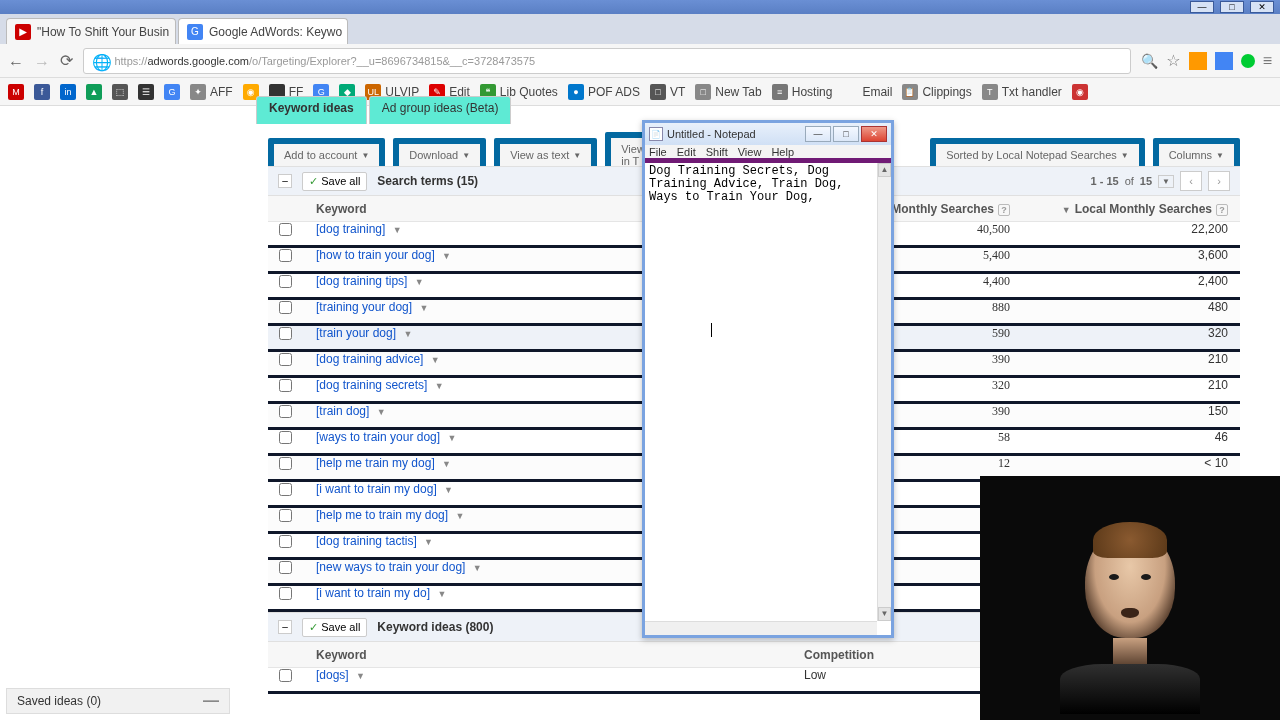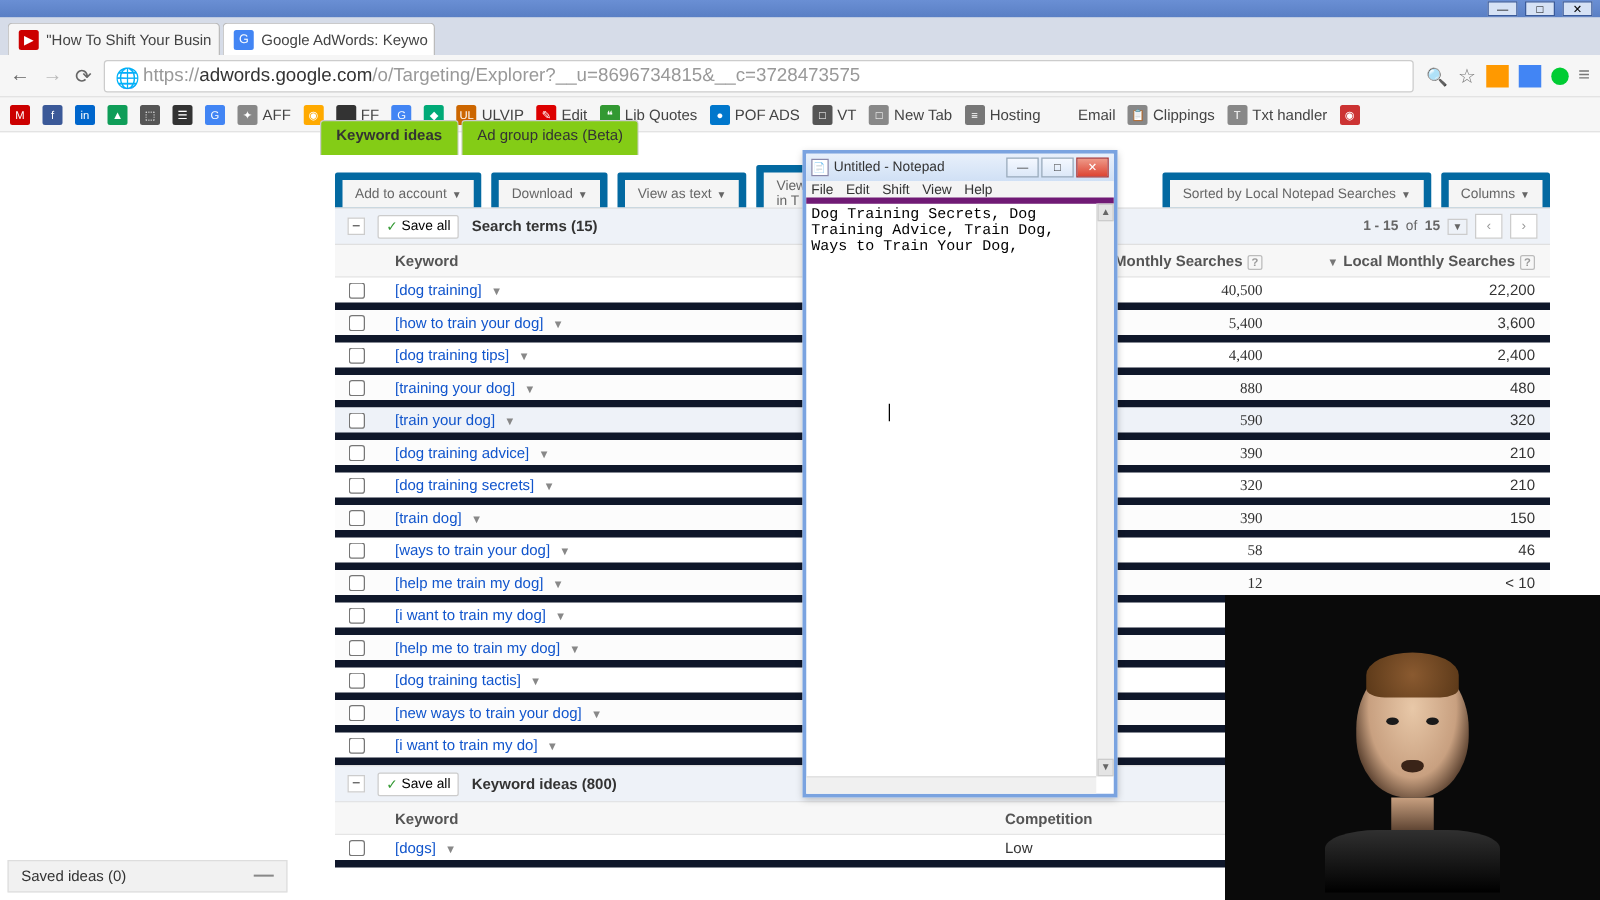--- a/index.html
+++ b/index.html
@@ -13,35 +13,35 @@
 .tabstrip { height: 30px; background:#d6dce8; display:flex; align-items:flex-end; padding-left:6px; }
 .tab { height:26px; background:#f6f6f6; border:1px solid #bbb; border-bottom:none; border-radius:4px 4px 0 0; display:flex; align-items:center; padding:0 8px; margin-right:2px; font-size:12px; color:#444; min-width:170px; max-width:170px; overflow:hidden; white-space:nowrap;}
 .tab .favicon { width:16px; height:16px; margin-right:6px; border-radius:2px; flex-shrink:0; display:flex; align-items:center; justify-content:center; font-size:10px; color:#fff;}
 .tab .close { margin-left:auto; color:#888; padding-left:6px; }
 
 
 .omnirow { height:34px; background:#f6f6f6; border-bottom:1px solid #ddd; display:flex; align-items:center; padding:0 8px; gap:10px; }
 .navbtn { color:#666; font-size:16px; cursor:pointer; }
 .omnibox { flex:1; height:26px; border:1px solid #ccc; border-radius:3px; display:flex; align-items:center; padding:0 8px; background:#fff; }
 .omnibox .globe { width:16px; height:16px; margin-right:6px; color:#888; }
-.omnibox .url { font-size:15px; color:#333; }
+.omnibox .url { font-size:11px; color:#333; }
 .omnibox .urlgray { color:#999; }
 .omni-right { display:flex; gap:8px; align-items:center; }
 
 
 .bmbar { height:28px; background:#f6f6f6; border-bottom:1px solid #ddd; display:flex; align-items:center; padding:0 8px; gap:10px; font-size:12px; color:#444; overflow:hidden;}
 .bm { display:flex; align-items:center; gap:4px; white-space:nowrap; }
 .bm .bico { width:16px; height:16px; border-radius:2px; display:flex; align-items:center; justify-content:center; font-size:9px; color:#fff;}
 
 
 .page { position:absolute; top:106px; left:0; right:0; bottom:0; background:#fff; }
 
 
 .innertabs { position:absolute; left:256px; top:-10px; height:28px; display:flex; gap:2px; }
-.innertab { background:#84cc16; border:1px solid #ccc; border-bottom:none; border-radius:3px 3px 0 0; padding:4px 12px; font-size:12px; color:#333; }
+.innertab { background:#5eead4; border:1px solid #ccc; border-bottom:none; border-radius:3px 3px 0 0; padding:4px 12px; font-size:12px; color:#333; }
 .innertab.active { font-weight:bold; }
 
 
 .toolbar { position:absolute; left:268px; top:26px; right:40px; display:flex; align-items:center; gap:8px; }
 .tbtn { border:6px solid #0369a1; background:#f5f5f5; border-radius:2px; padding:5px 10px; font-size:11px; color:#666; display:flex; align-items:center; gap:4px;}
 .tbtn .caret { font-size:8px; }
 .toolbar-right { margin-left:auto; display:flex; gap:8px; }
 
 
 .section { position:absolute; left:268px; right:40px; background:#eef2f8; border-top:1px solid #e0e0e0; border-bottom:1px solid #e0e0e0; height:30px; display:flex; align-items:center; padding:0 10px; font-size:12px;}
@@ -52,21 +52,21 @@
 .section .pgbtn { border:1px solid #ccc; width:22px; height:20px; text-align:center; line-height:18px; background:#fff; color:#999;}
 
 .colheader { position:absolute; left:268px; right:40px; height:26px; background:#f7f7f7; border-bottom:1px solid #e5e5e5; display:flex; align-items:center; font-size:12px; color:#555; font-weight:bold;}
 .colheader .c1 { padding-left:48px; flex:1; }
 .colheader .c2 { width:190px; text-align:right; padding-right:30px;}
 .colheader .c3 { width:200px; text-align:right; padding-right:12px;}
 .sortcaret { font-size:9px; color:#777; margin-right:4px;}
 .helpico { display:inline-block; width:12px; height:12px; border:1px solid #bbb; border-radius:2px; font-size:9px; text-align:center; line-height:11px; color:#999; margin-left:4px;}
 
 .rows { position:absolute; left:268px; right:40px; }
-.row { height:26px; display:flex; align-items:center; border-bottom:6px solid #0f172a; font-size:12px;}
+.row { height:26px; display:flex; align-items:flex-start; border-bottom:3px solid #0f172a; font-size:12px;}
 .row:nth-child(even){ background:#fcfcfc; }
 .row.hl { background:#eef2f8; }
 .row .cb { width:34px; text-align:center; }
 .row .cb input { vertical-align:middle; }
 .row .kw { flex:1; color:#1155cc; padding-left:14px;}
 .row .kw .caret { color:#888; font-size:9px; margin-left:4px; }
 .row .v2 { width:190px; text-align:right; padding-right:30px; color:#333;font-family:Liberation Serif, serif;}
 .row .v3 { width:200px; text-align:right; padding-right:12px; color:#333;}
 
 

